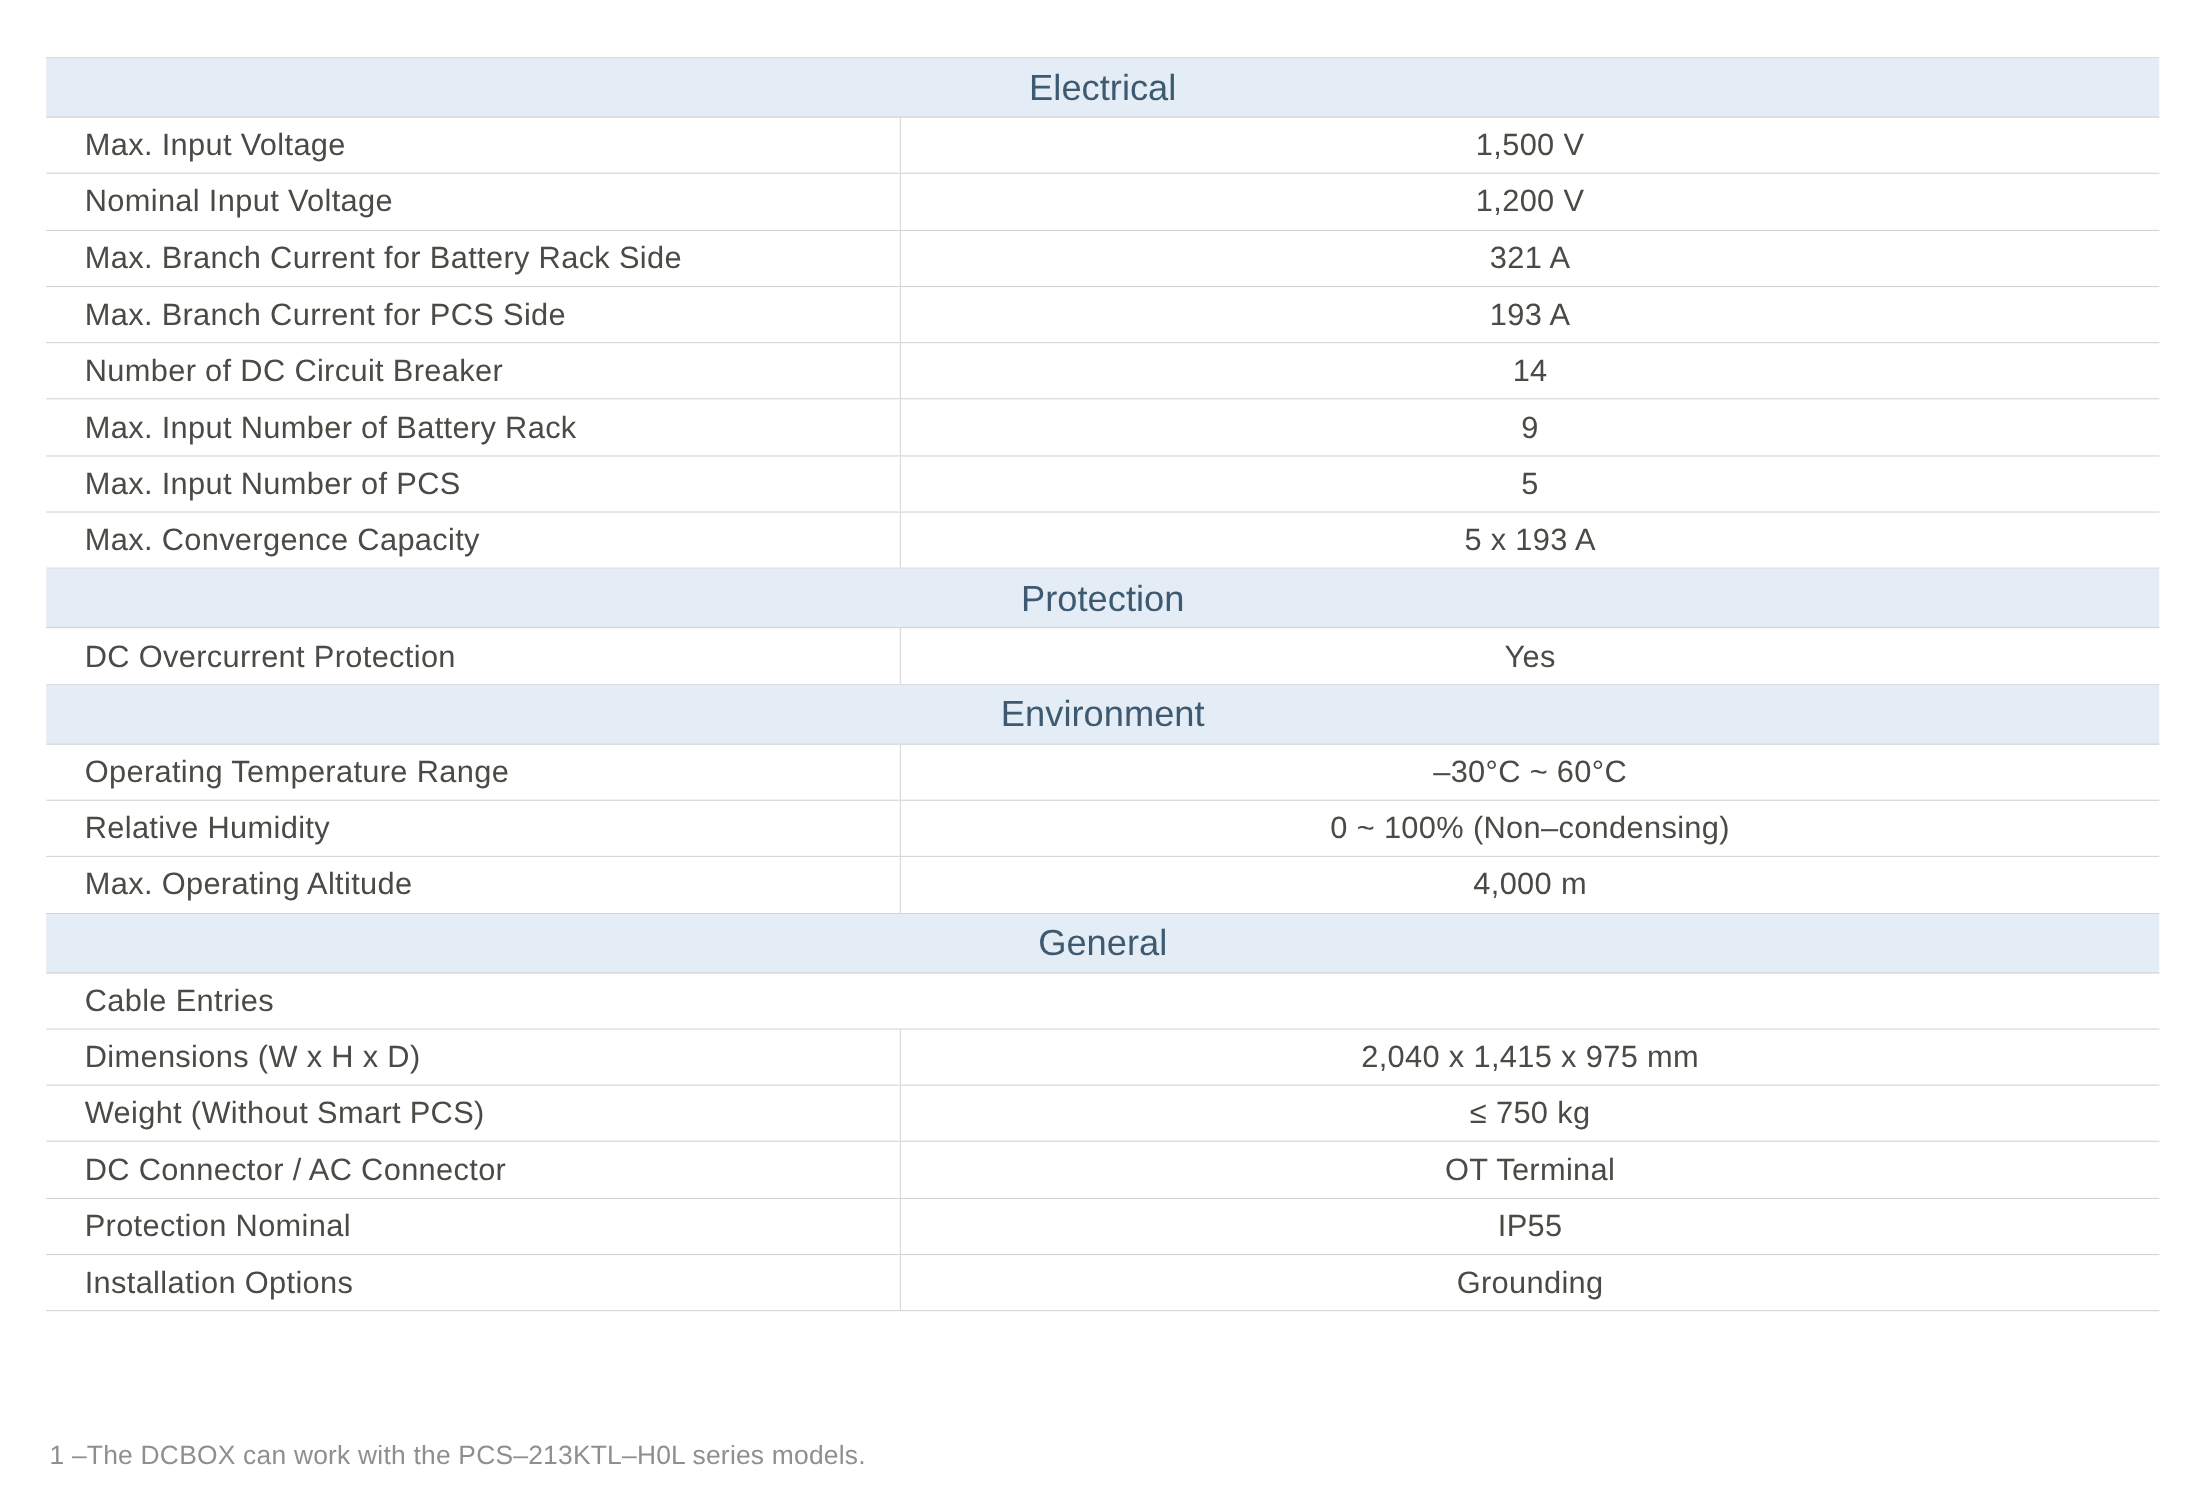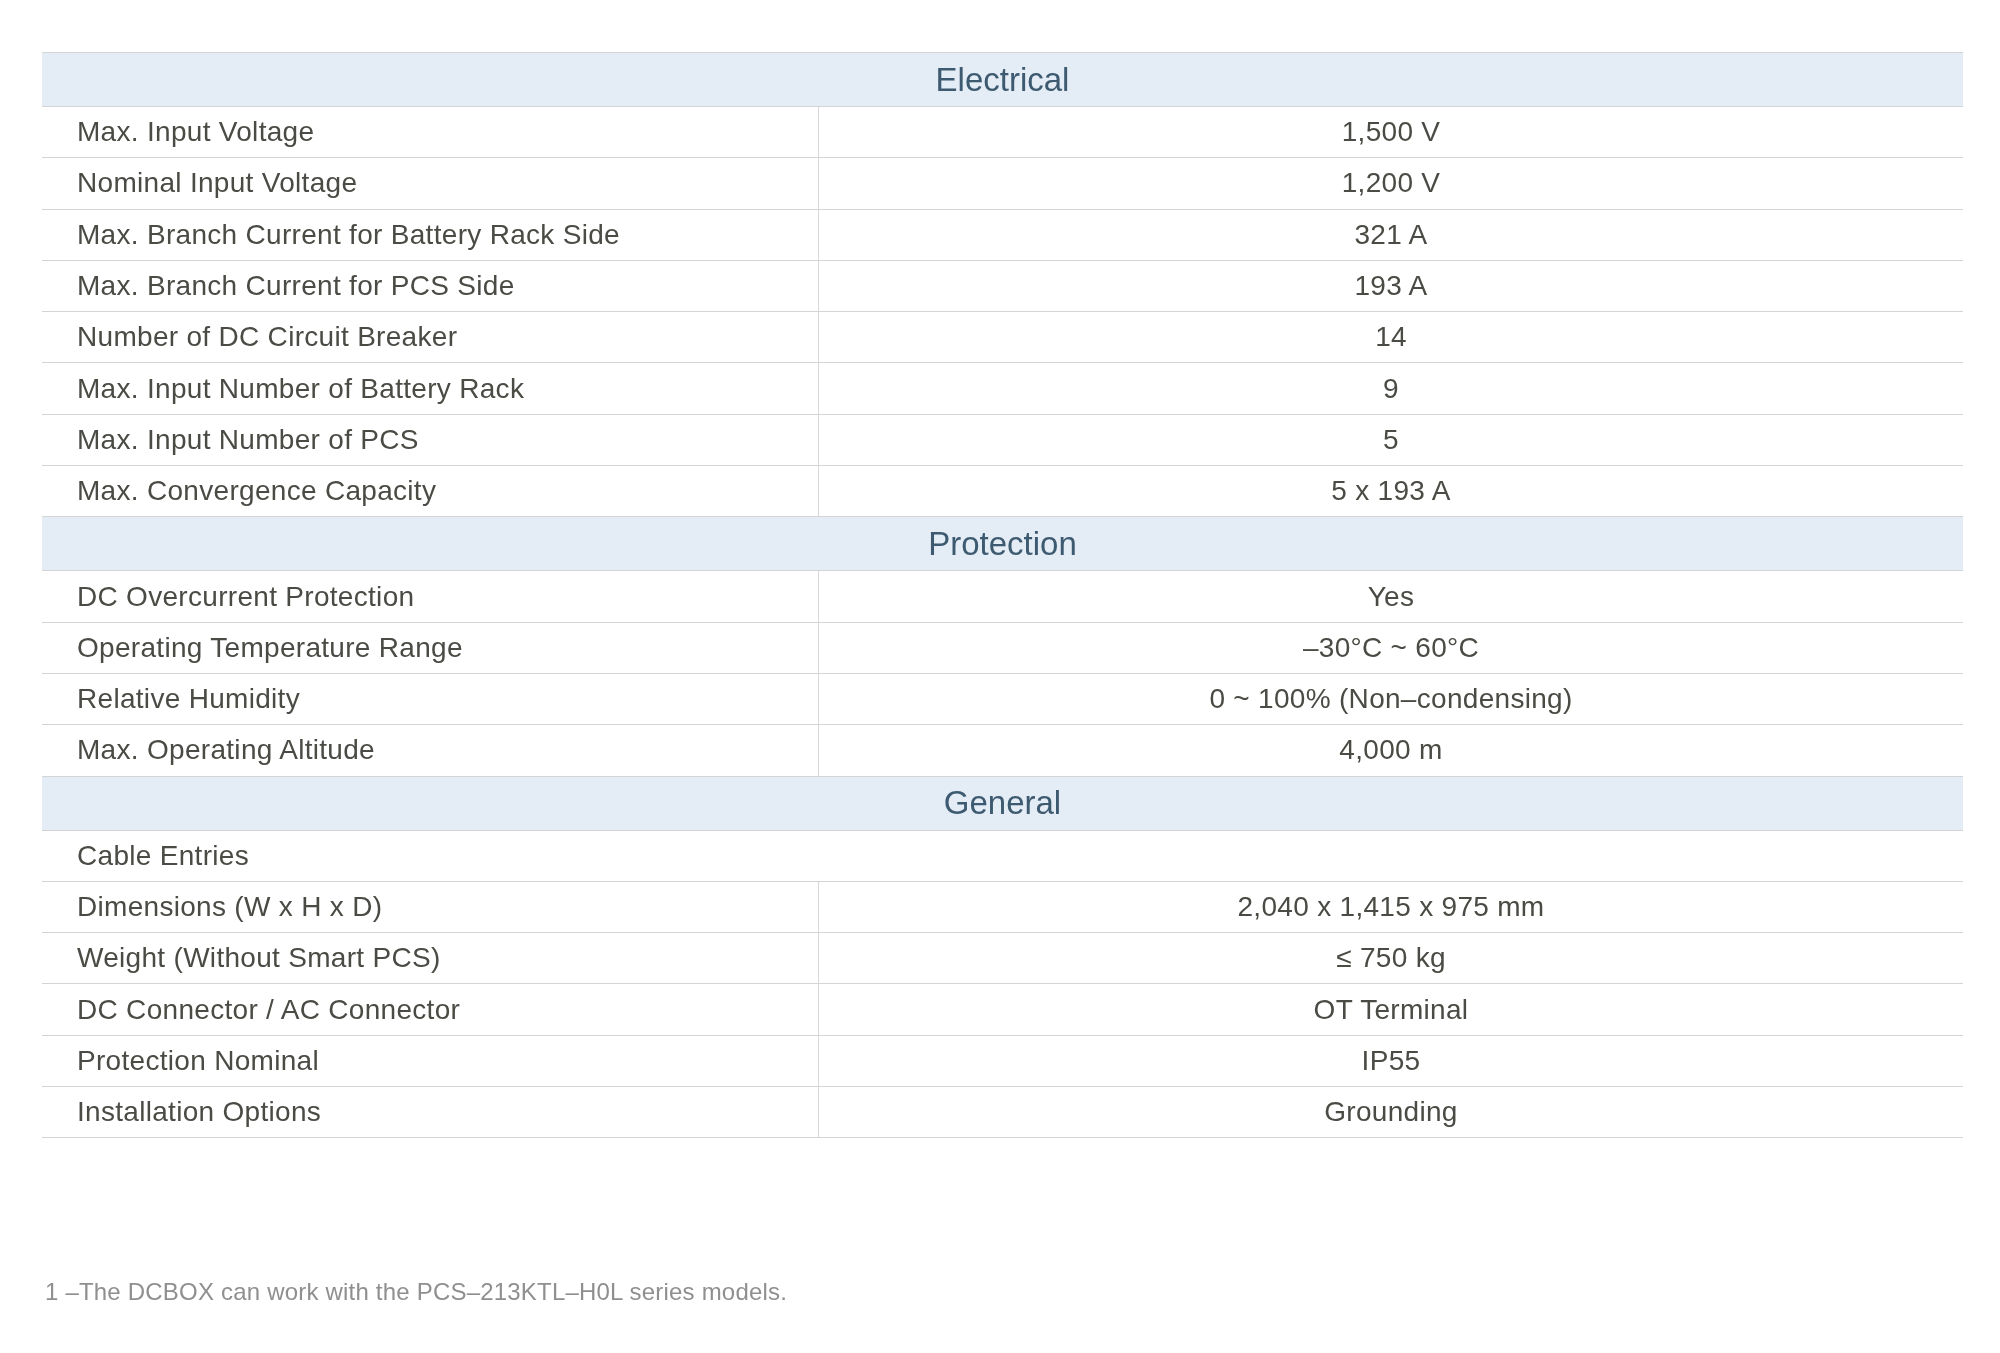--- a/index.html
+++ b/index.html
@@ -56,21 +56,21 @@
   .cell.value {
     flex: 1;
     border-left: 1px solid var(--divider, #d8d8d8);
     justify-content: center;
     text-align: center;
     letter-spacing: 0.3px;
   }
   .footnote {
     position: absolute;
     left: 45px;
-    top: 1278px;
+    top: 1310px;
     font-size: 24px;
     color: var(--footnote-text, #8f8f8f);
     letter-spacing: 0.2px;
   }
 </style>
 </head>
 <body>
 
 <div class="spec-table" id="table-root">
     <div class="band">Electrical</div>
@@ -104,20 +104,21 @@
     </div>
     <div class="row">
       <div class="cell label">Max. Convergence Capacity</div>
       <div class="cell value">5 x 193 A</div>
     </div>
     <div class="band">Protection</div>
     <div class="row">
       <div class="cell label">DC Overcurrent Protection</div>
       <div class="cell value">Yes</div>
     </div>
+    <div class="band">Environment</div>
     <div class="row">
       <div class="cell label">Operating Temperature Range</div>
       <div class="cell value">–30°C ~ 60°C</div>
     </div>
     <div class="row">
       <div class="cell label">Relative Humidity</div>
       <div class="cell value">0 ~ 100% (Non–condensing)</div>
     </div>
     <div class="row">
       <div class="cell label">Max. Operating Altitude</div>

